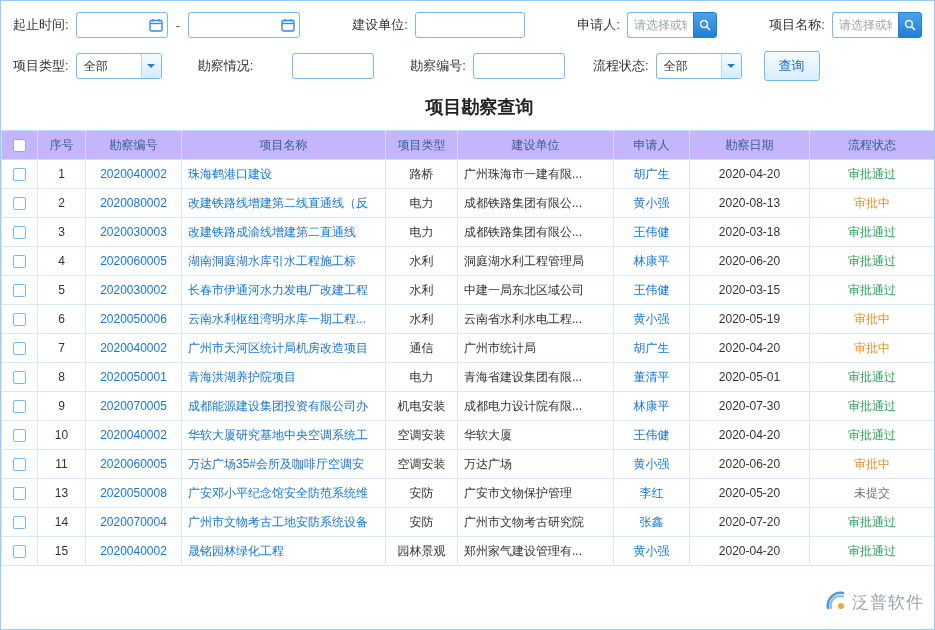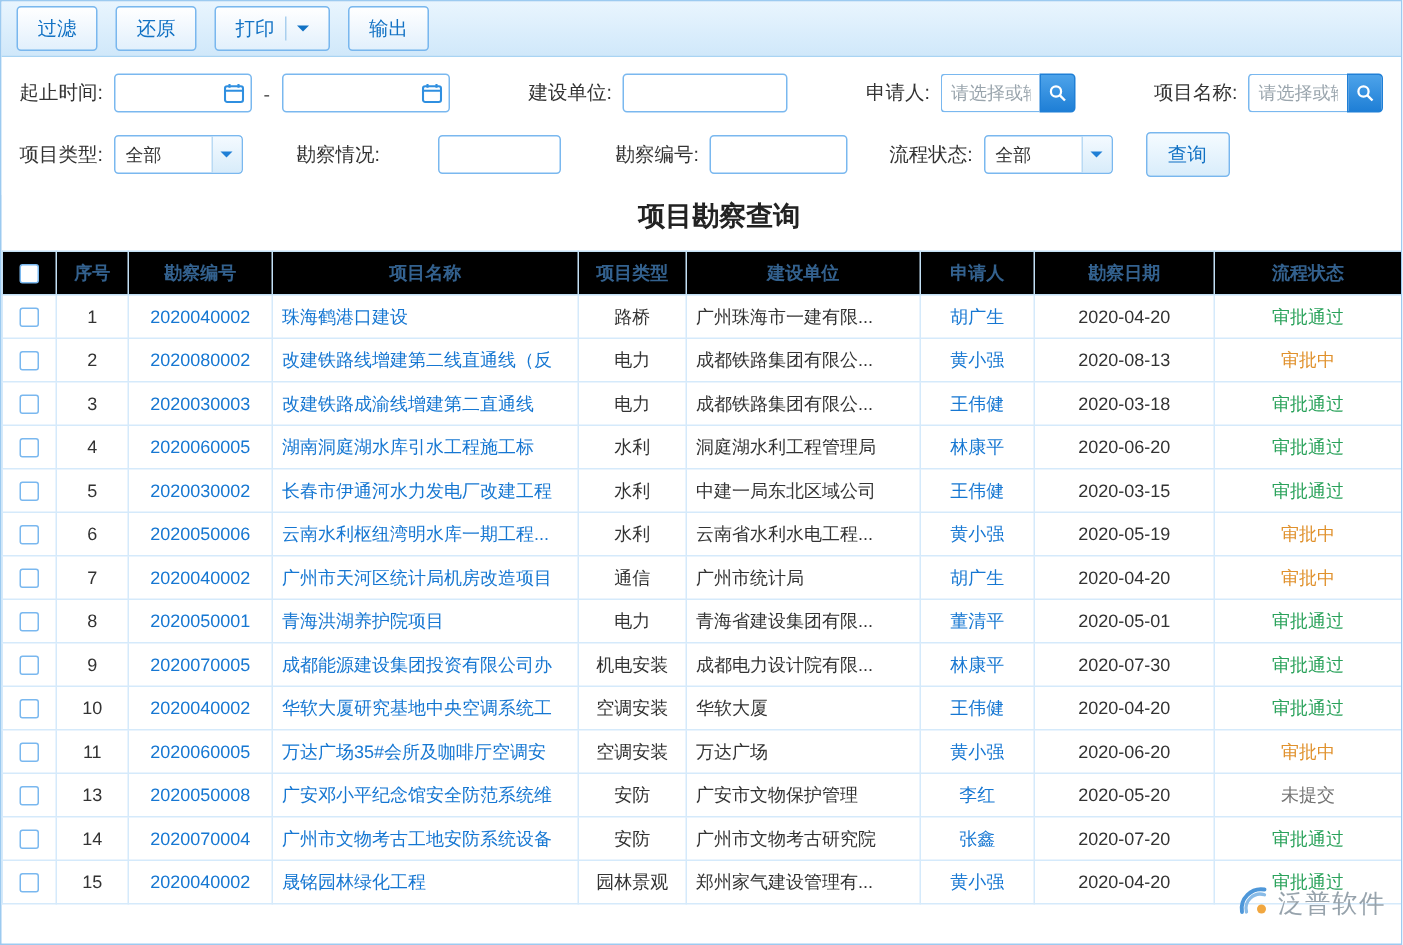--- a/index.html
+++ b/index.html
@@ -83,21 +83,21 @@
   .ml3 { margin-left: 28px; }
   
   .page-title {
     text-align: center; font-size: 18px; font-weight: bold; color: #222;
     margin: 2px 0 11px;
     padding-left: 24px;
   }
   
   table { width: 933px; border-collapse: collapse; table-layout: fixed; font-size: 12px; }
   th {
-    background: #000000; color: #33618e; font-weight: bold; height: 29px;
+    background: #c4b5fd; color: #33618e; font-weight: normal; height: 29px;
     border: 1px solid #c3e0f5; padding: 0 6px; white-space: nowrap; overflow: hidden;
   }
   td {
     height: 29px; border: 1px solid #d5eafb; padding: 0 6px;
     white-space: nowrap; overflow: hidden; color: #333; background: #fff;
   }
   .c-check, .c-no, .c-type, .c-app, .c-date, .c-status, .c-code { text-align: center; }
   .c-name, .c-unit { text-align: left; }
   .link { color: #1677d2; cursor: pointer; }
   .cb {
@@ -111,36 +111,20 @@
     display: flex; align-items: center; gap: 5px; opacity: 0.92;
     pointer-events: none;
   }
   .watermark .brand { font-size: 17px; font-weight: normal; color: #8f9ca6; letter-spacing: 1px; }
 </style>
 </head>
 <body>
 
 <div class="page">
 
-  <div class="toolbar">
-    <button class="tbtn">
-      <span>过滤</span>
-    </button>
-    <button class="tbtn">
-      <span>还原</span>
-    </button>
-    <button class="tbtn">
-      <span>打印</span>
-      <span class="sep"></span>
-      <span class="caret"></span>
-    </button>
-    <button class="tbtn">
-      <span>输出</span>
-    </button>
-  </div>
 
   <div class="filters">
     <div class="frow frow1">
       <div class="fgroup">
         <span class="flabel">起止时间:</span>
         <span class="datebox">
           <input class="inp" value="" style="">
           <span class="cal-ico">
             <svg width="14" height="14" viewBox="0 0 14 14">
                 <rect x="1" y="2.5" width="12" height="10.5" rx="1.5" fill="none" stroke="#2f8fe0" stroke-width="1.4"></rect>

